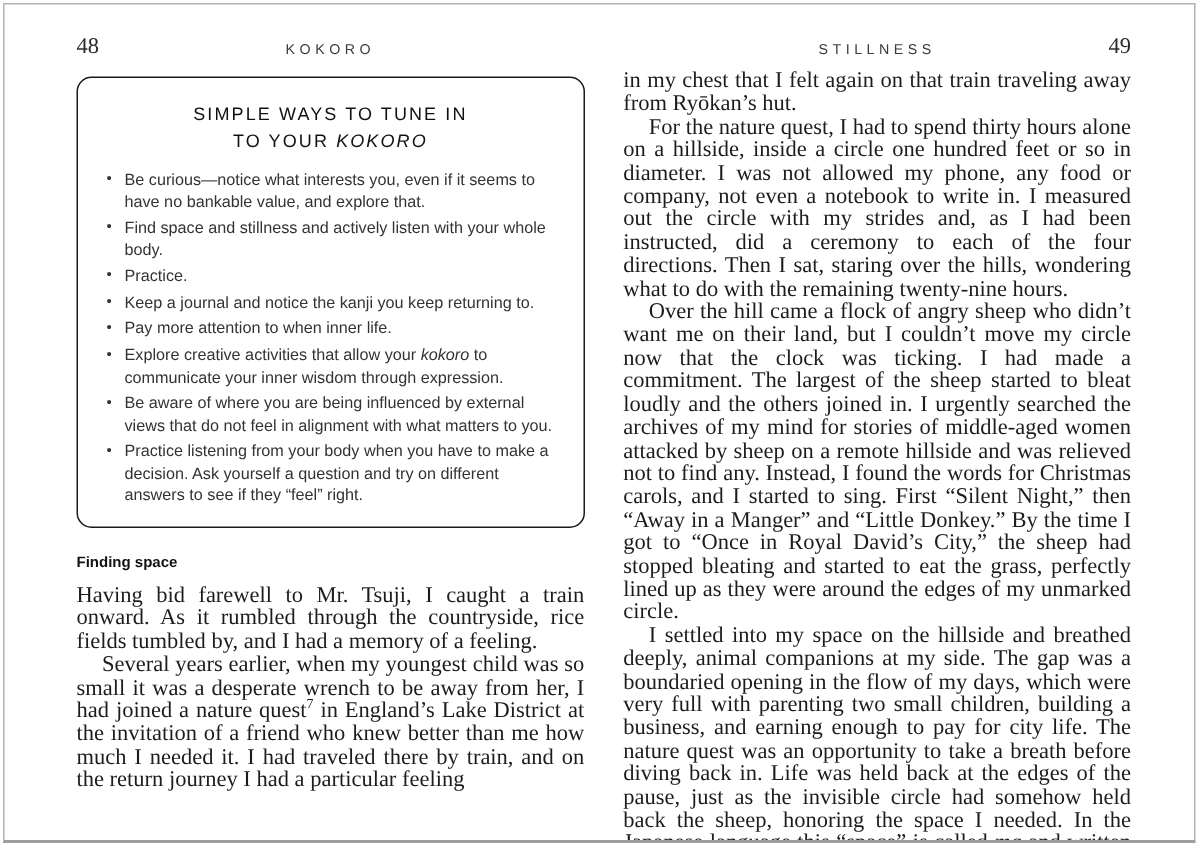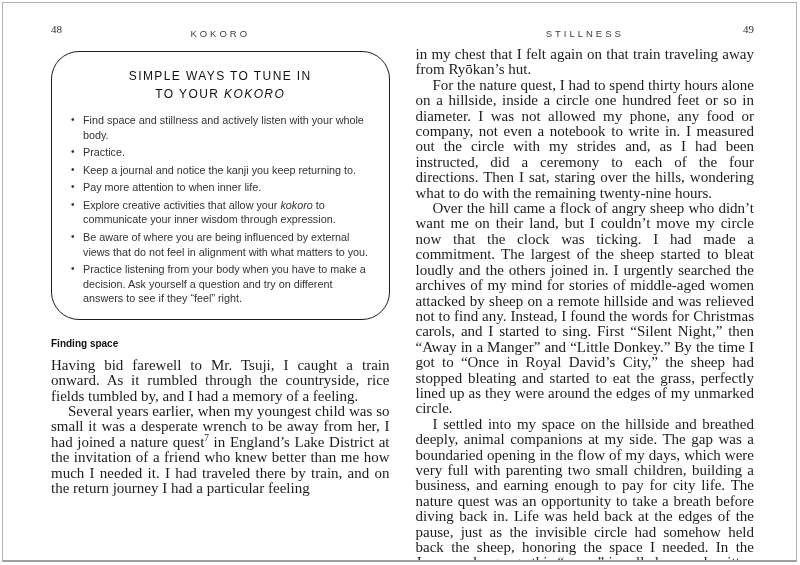--- a/index.html
+++ b/index.html
@@ -32,30 +32,30 @@
   }
   .running-head {
     font-family:"Liberation Sans", sans-serif;
     font-size:9.5px;
     letter-spacing:3px;
     color:#3c3c3c;
   }
   .page-num {
     position:absolute; top:0;
     font-family:"Liberation Serif", serif;
-    font-size:11px;
+    font-size:15px;
     color:#2a2a2a;
   }
   .page-num.left  { left:0; }
   .page-num.right { right:0; }
 
   .tune-box {
     margin-top:12px;
     border:1.3px solid #1a1a1a;
-    border-radius:28px;
+    border-radius:10px;
     padding:15px 18px 10px 18px;
   }
   .box-title {
     text-align:center;
     font-family:"Liberation Sans", sans-serif;
     font-size:12px;
     letter-spacing:1.4px;
     line-height:1.5;
     color:#111111;
     margin-bottom:10px;
@@ -108,20 +108,21 @@
 
     <div class="page page-left">
       <div class="pagehead">
         <span class="page-num left">48</span>
         <span class="running-head">KOKORO</span>
       </div>
 
       <div class="tune-box">
         <div class="box-title">SIMPLE WAYS TO TUNE IN<br>TO YOUR <i>KOKORO</i></div>
         <ul class="bullets">
+          <li>Be curious—notice what interests you, even if it seems to have no bankable value, and explore that.</li>
           <li>Find space and stillness and actively listen with your whole body.</li>
           <li>Practice.</li>
           <li>Keep a journal and notice the kanji you keep returning to.</li>
           <li>Pay more attention to when inner life.</li>
           <li>Explore creative activities that allow your <i>kokoro</i> to communicate your inner wisdom through expression.</li>
           <li>Be aware of where you are being influenced by external views that do not feel in alignment with what matters to you.</li>
           <li>Practice listening from your body when you have to make a decision. Ask yourself a question and try on different answers to see if they “feel” right.</li>
         </ul>
       </div>
 

